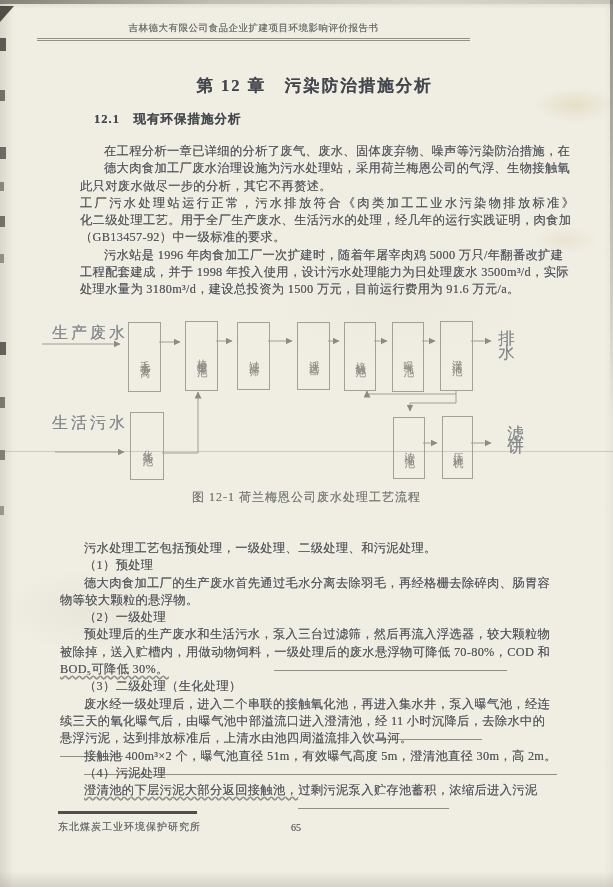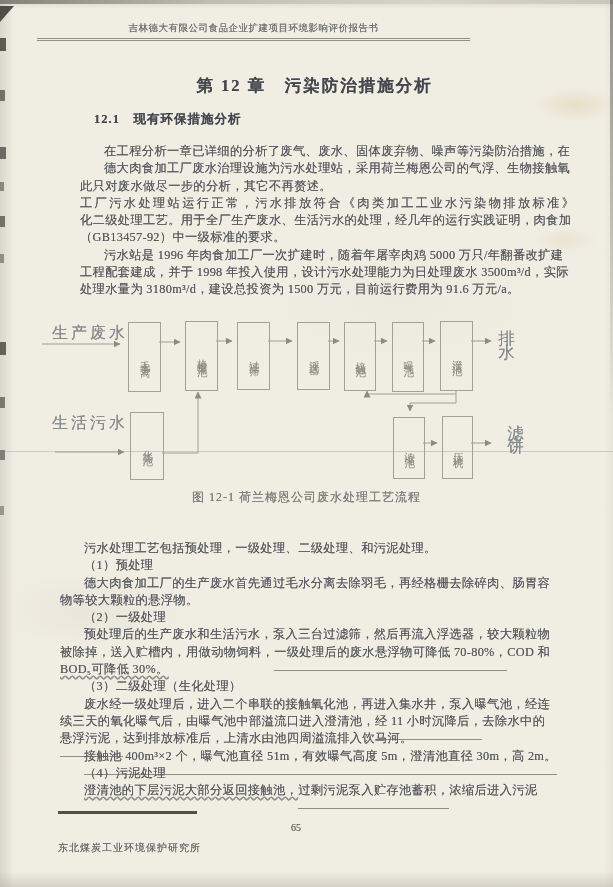--- a/index.html
+++ b/index.html
@@ -51,21 +51,21 @@
     color:#8c8a84;line-height:1;}
   .flabel{position:absolute;font-size:16px;color:#868a8e;letter-spacing:3px;
     text-shadow:0 0 0.6px rgba(134,138,142,0.8);}
   .fout{position:absolute;writing-mode:vertical-rl;text-orientation:upright;font-size:16.5px;
     color:#868a8e;letter-spacing:13px;text-shadow:0 0 0.6px rgba(134,138,142,0.8);}
   .dsvg{position:absolute;left:0;top:0;}
   .caption{position:absolute;left:0;top:489px;width:613px;text-align:center;
     font-size:12px;color:#7e817c;letter-spacing:1px;}
   
   .footrule{position:absolute;left:58px;top:811px;width:139px;height:2.5px;background:#34342f;opacity:.85;}
-  .footorg{position:absolute;left:58px;top:820px;font-size:10px;color:#66696b;letter-spacing:1px;margin-top:21px;}
+  .footorg{position:absolute;left:58px;top:820px;font-size:10px;color:#66696b;letter-spacing:1px;}
   .pagenum{position:absolute;left:291px;top:822px;font-size:10px;color:#66696b;}
 </style>
 </head>
 <body>
 
 <div class="page">
 
   <div class="topband"></div>
   <div class="wedge"></div>
   <div class="leftmark" style="top:38px;width:6px;height:13px;opacity:.85"></div>

